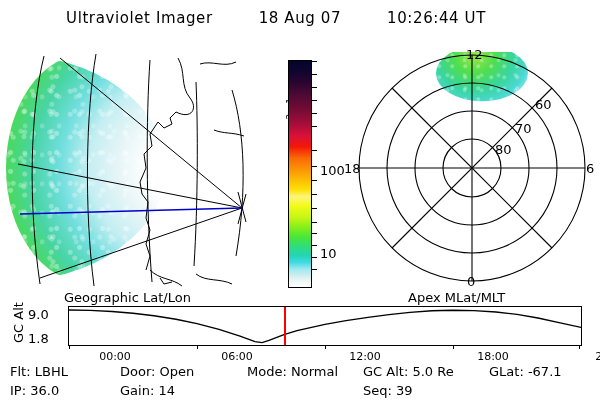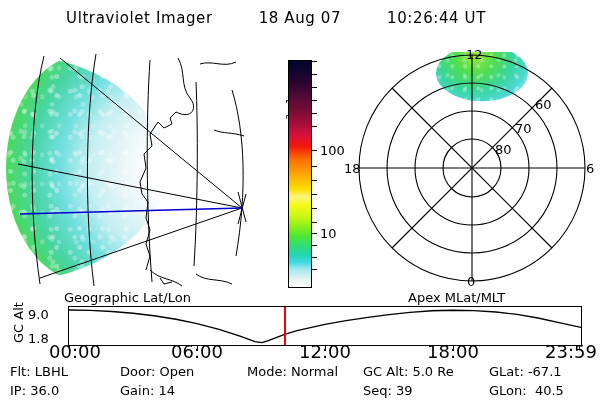--- a/index.html
+++ b/index.html
@@ -44,21 +44,21 @@
         #d8103a 33%, #f51808 38%,
         #f96a06 43%, #fb9406 48%,
         #fcc005 53%, #fde105 57%,
         #fdf47c 60%, #f3fb18 64%,
         #c9f616 69%, #8ef018 73%,
         #48e63a 78%, #2fdd7a 82%,
         #22d6b4 86%, #3fd9e2 89%,
         #9be9ef 92%, #cfeef0 95%,
         #eaf6f4 97%, #ffffff 100%);}
   .cb-tick{position:absolute;left:49px;width:6px;height:1px;background:#000;}
-  .cb-txt{position:absolute;left:58px;font-size:13px;line-height:1;}
+  .cb-txt{position:absolute;left:58px;font-size:13px;line-height:1;margin-top:20px;}
 
   
   #polar-panel{position:absolute;left:340px;top:42px;width:260px;height:250px;}
   #polar-svg{position:absolute;left:0;top:0;width:260px;height:250px;}
   .pol-lab{position:absolute;font-size:13px;line-height:1;}
   #pol-patch{position:absolute;left:96px;top:10px;width:92px;height:56px;
      overflow:hidden;
      background:radial-gradient(ellipse 100% 150% at 42% 6%,
         rgba(150,232,60,.97) 0%, rgba(70,220,70,.95) 22%,
         rgba(40,210,150,.92) 42%, rgba(45,210,205,.85) 58%,
@@ -80,21 +80,21 @@
   #gcalt-label{position:absolute;left:2px;top:304px;width:46px;height:42px;}
   #gcalt-label span{position:absolute;left:-6px;top:11px;width:44px;
      transform:rotate(-90deg);transform-origin:50% 50%;
      font-size:13px;text-align:center;white-space:nowrap;}
   .ylab{position:absolute;right:0;font-size:13px;line-height:1;}
   #orbit-box{position:absolute;left:68px;top:0;width:512px;height:38px;
      border:1px solid #000;}
   #orbit-svg{position:absolute;left:0;top:0;width:512px;height:38px;}
   #orbit-marker{position:absolute;left:215px;top:0;width:1.5px;height:38px;background:#ff0000;}
   .xtick{position:absolute;top:38px;width:1px;height:4px;background:#000;}
-  .xlab{position:absolute;top:36px;font-size:18px;line-height:1;transform:translateX(-50%);white-space:nowrap;}
+  .xlab{position:absolute;top:44px;font-size:11px;line-height:1;transform:translateX(-50%);white-space:nowrap;margin-left:40px;}
 
   
   #status{position:absolute;left:0;top:362px;width:600px;height:38px;
      font-size:13px;line-height:19px;}
   .st{position:absolute;white-space:nowrap;}
 </style>
 </head>
 <body>
 
 <div id="root">
@@ -223,16 +223,15 @@
   <div id="status">
     <div class="st" style="left:10px;top:0"><span>Flt:</span> <span>LBHL</span></div>
     <div class="st" style="left:120px;top:0"><span>Door:</span> <span>Open</span></div>
     <div class="st" style="left:247px;top:0"><span>Mode:</span> <span>Normal</span></div>
     <div class="st" style="left:363px;top:0"><span>GC Alt:</span> <span>5.0 Re</span></div>
     <div class="st" style="left:489px;top:0"><span>GLat:</span> <span>-67.1</span></div>
 
     <div class="st" style="left:10px;top:19px"><span>IP:</span> <span>36.0</span></div>
     <div class="st" style="left:120px;top:19px"><span>Gain:</span> <span>14</span></div>
     <div class="st" style="left:363px;top:19px"><span>Seq:</span> <span>39</span></div>
-    <div class="st" style="left:489px;top:19px"><span>GLon:</span> &nbsp;<span>40.5</span></div>
   </div>
 
 </div>
 
 </body></html>

